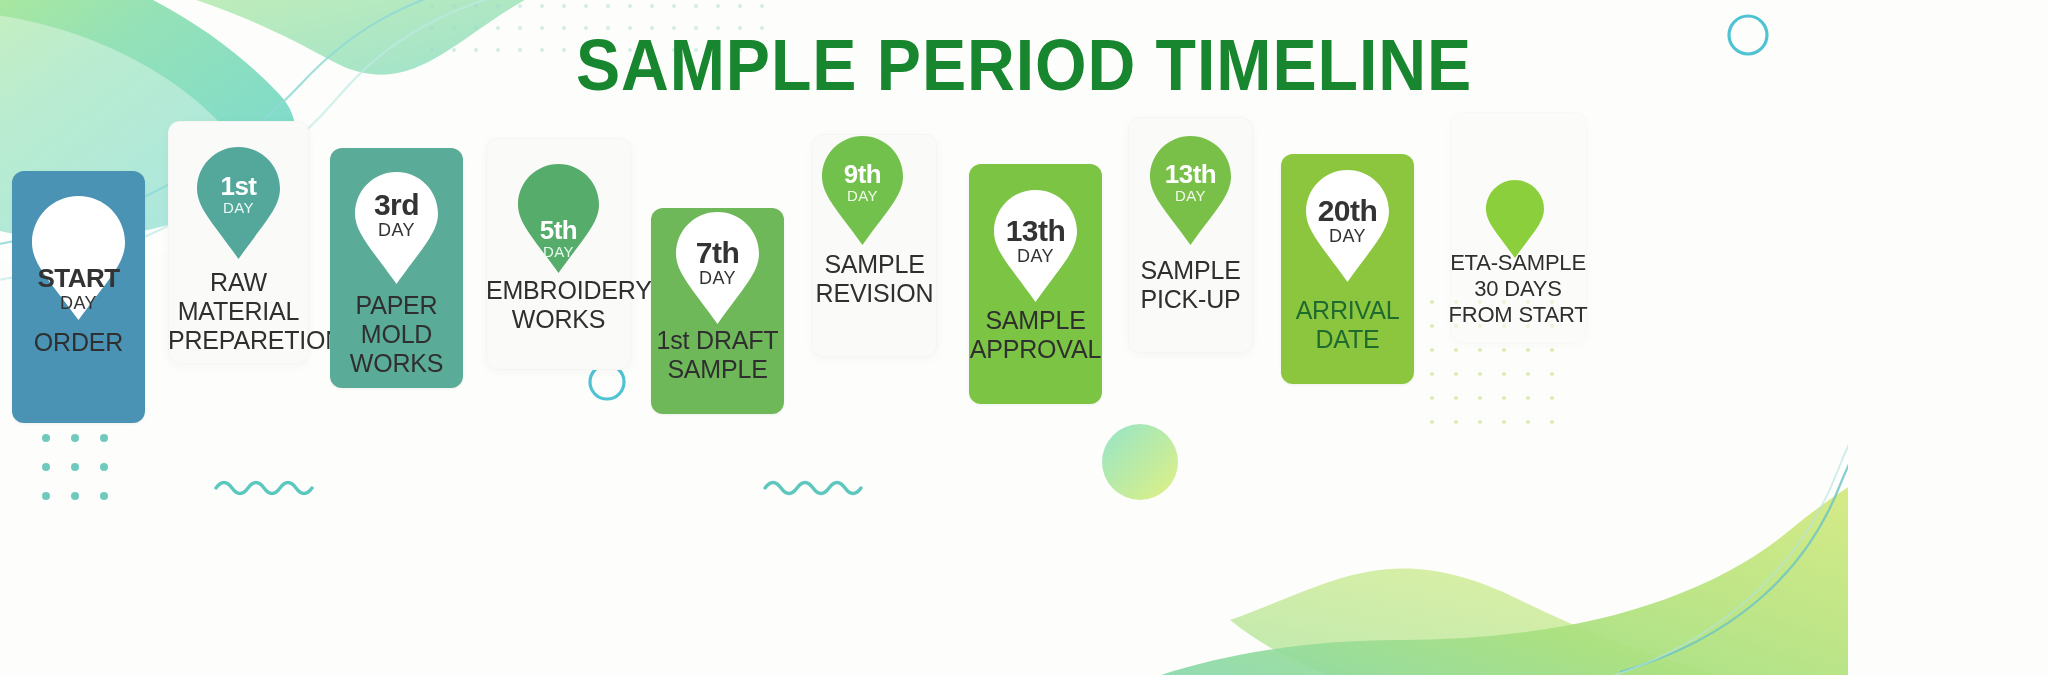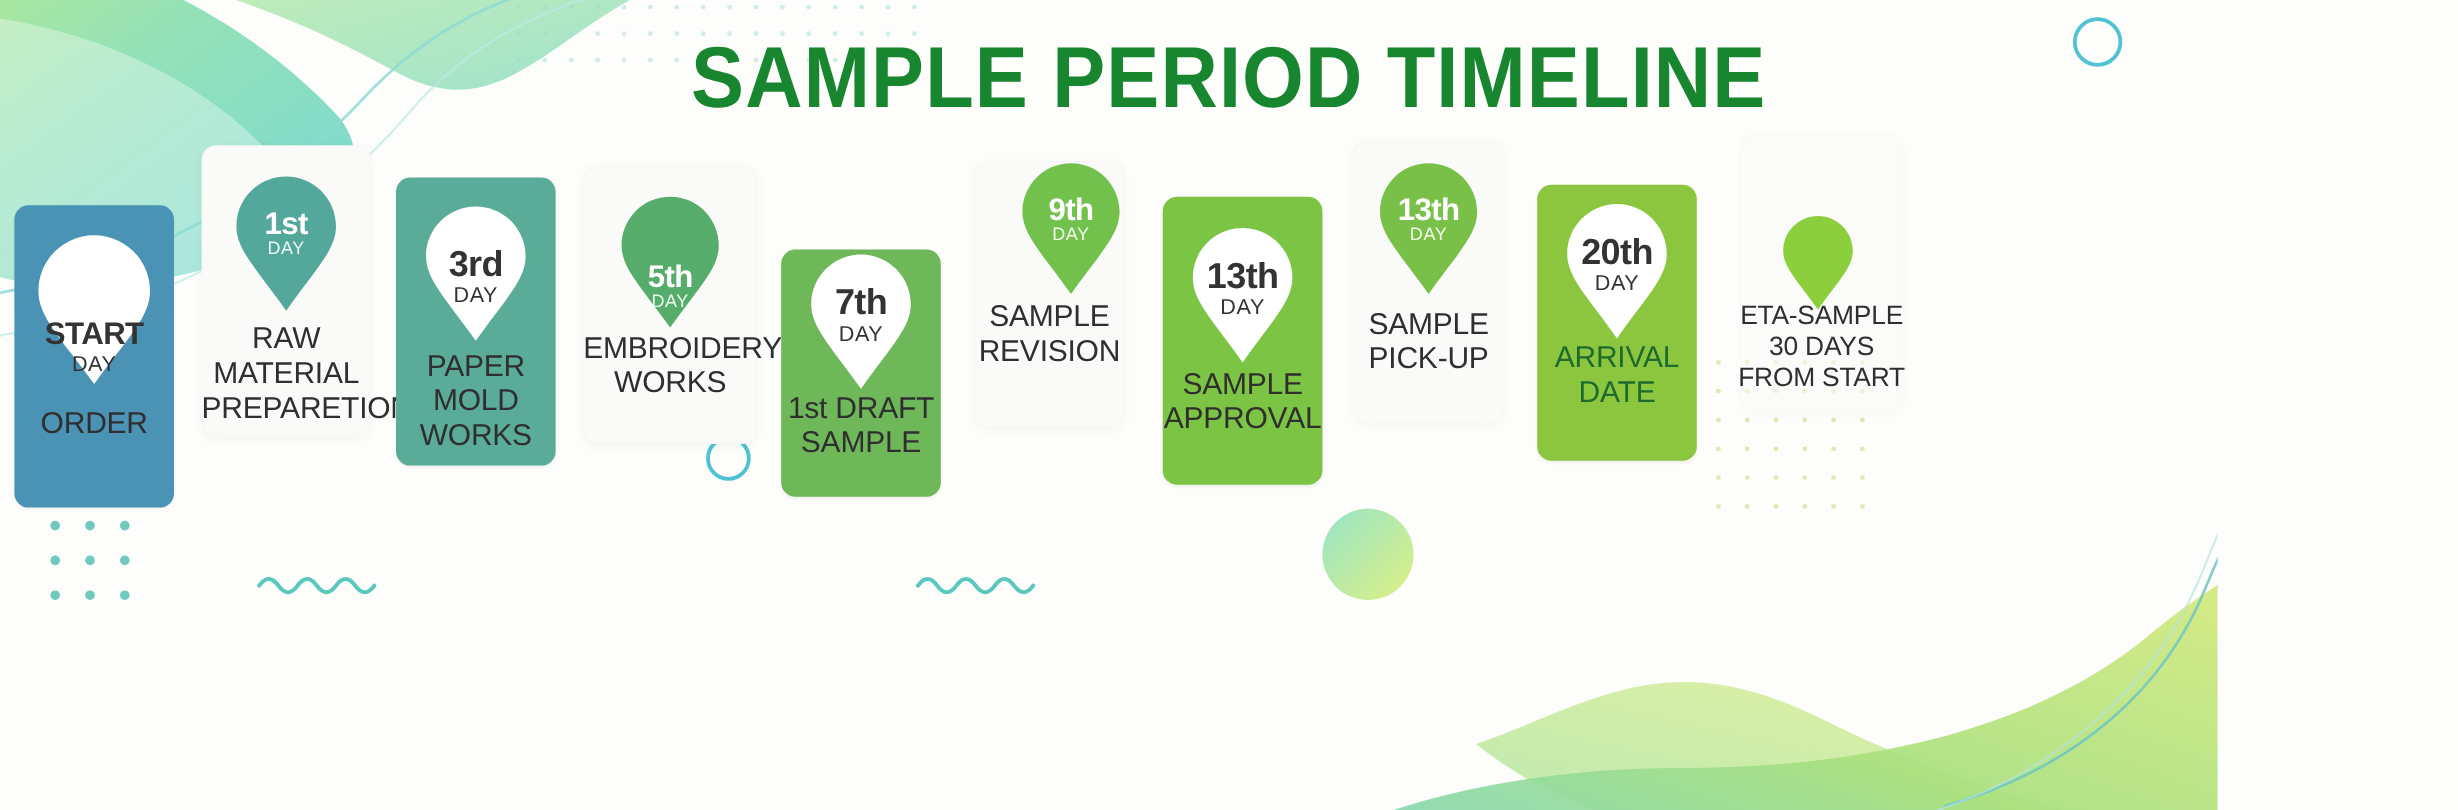--- a/index.html
+++ b/index.html
@@ -257,21 +257,21 @@
       <div class="card solid" style="top:63px;width:133px;height:252px;background:#4a93b5;"></div>
       <div class="pin" style="left:20px;top:88px;width:93px;">
         <svg width="93" height="124" viewBox="0 0 93 124">
           <path d="M46.5 0 C20.8 0 0 20.8 0 46.5 C0 68 18 85 46.5 124 C75 85 93 68 93 46.5 C93 20.8 72.2 0 46.5 0 Z" fill="#ffffff"></path>
         </svg>
         <div class="pin-text" style="top:31px;margin-top:36px;">
           <div class="pin-day" style="color:#333333;font-size:26px;">START</div>
           <div class="pin-unit" style="color:#333333;">DAY</div>
         </div>
       </div>
-      <div class="label" style="top:231px;color:#2f2f2f;">ORDER</div>
+      <div class="label" style="top:220px;color:#2f2f2f;">ORDER</div>
     </div>
 
     <div class="step" style="left:168px;width:141px;">
       <div class="card ghost" style="top:13px;width:141px;height:243px;"></div>
       <div class="pin small" style="left:29px;top:39px;width:83px;">
         <svg width="83" height="112" viewBox="0 0 83 112">
           <path d="M41.5 0 C18.6 0 0 18.6 0 41.5 C0 60.8 16 76 41.5 112 C67 76 83 60.8 83 41.5 C83 18.6 64.4 0 41.5 0 Z" fill="#54a79b"></path>
         </svg>
         <div class="pin-text" style="top:26px;">
           <div class="pin-day" style="color:#ffffff;">1st</div>
@@ -281,21 +281,21 @@
       <div class="label" style="top:160px;color:#2f2f2f;">RAW MATERIAL
 PREPARETION</div>
     </div>
 
     <div class="step" style="left:330px;width:133px;">
       <div class="card solid" style="top:40px;width:133px;height:240px;background:#5aab97;"></div>
       <div class="pin" style="left:25px;top:64px;width:83px;">
         <svg width="83" height="112" viewBox="0 0 83 112">
           <path d="M41.5 0 C18.6 0 0 18.6 0 41.5 C0 60.8 16 76 41.5 112 C67 76 83 60.8 83 41.5 C83 18.6 64.4 0 41.5 0 Z" fill="#ffffff"></path>
         </svg>
-        <div class="pin-text" style="top:34px;">
+        <div class="pin-text" style="top:18px;">
           <div class="pin-day" style="color:#333333;">3rd</div>
           <div class="pin-unit" style="color:#333333;">DAY</div>
         </div>
       </div>
       <div class="label" style="top:183px;color:#2f2f2f;">PAPER MOLD
 WORKS</div>
     </div>
 
     <div class="step" style="left:486px;width:145px;">
       <div class="card ghost" style="top:30px;width:145px;height:232px;"></div>
@@ -322,21 +322,21 @@
           <div class="pin-day" style="color:#333333;">7th</div>
           <div class="pin-unit" style="color:#333333;">DAY</div>
         </div>
       </div>
       <div class="label" style="top:218px;color:#2f2f2f;">1st DRAFT
 SAMPLE</div>
     </div>
 
     <div class="step" style="left:812px;width:125px;">
       <div class="card ghost" style="top:26px;width:125px;height:223px;"></div>
-      <div class="pin small" style="left:40px;top:28px;width:81px;text-decoration:underline;">
+      <div class="pin small" style="left:10px;top:28px;width:81px;text-decoration:underline;">
         <svg width="81" height="109" viewBox="0 0 81 109">
           <path d="M40.5 0 C18.1 0 0 18.1 0 40.5 C0 59.3 15.6 74.2 40.5 109 C65.4 74.2 81 59.3 81 40.5 C81 18.1 62.9 0 40.5 0 Z" fill="#72c14c"></path>
         </svg>
         <div class="pin-text" style="top:25px;">
           <div class="pin-day" style="color:#ffffff;">9th</div>
           <div class="pin-unit" style="color:#f1fbe8;">DAY</div>
         </div>
       </div>
       <div class="label" style="top:142px;color:#2f2f2f;">SAMPLE
 REVISION</div>
@@ -376,21 +376,21 @@
       <div class="card solid" style="top:46px;width:133px;height:230px;background:#8cc63f;"></div>
       <div class="pin" style="left:25px;top:62px;width:83px;">
         <svg width="83" height="112" viewBox="0 0 83 112">
           <path d="M41.5 0 C18.6 0 0 18.6 0 41.5 C0 60.8 16 76 41.5 112 C67 76 83 60.8 83 41.5 C83 18.6 64.4 0 41.5 0 Z" fill="#ffffff"></path>
         </svg>
         <div class="pin-text" style="top:26px;">
           <div class="pin-day" style="color:#333333;">20th</div>
           <div class="pin-unit" style="color:#333333;">DAY</div>
         </div>
       </div>
-      <div class="label dark-green" style="top:176px;">ARRIVAL
+      <div class="label dark-green" style="top:188px;">ARRIVAL
 DATE</div>
     </div>
 
     <div class="step" style="left:1424px;width:188px;">
       <div class="card ghost" style="top:4px;width:137px;height:232px;left:26px;opacity:.55;"></div>
       <div class="pin small" style="left:62px;top:72px;width:58px;">
         <svg width="58" height="78" viewBox="0 0 58 78">
           <path d="M29 0 C13 0 0 13 0 29 C0 42.4 11.2 53.1 29 78 C46.8 53.1 58 42.4 58 29 C58 13 45 0 29 0 Z" fill="#8ccf3c"></path>
         </svg>
         <div class="pin-text" style="top:18px;">

